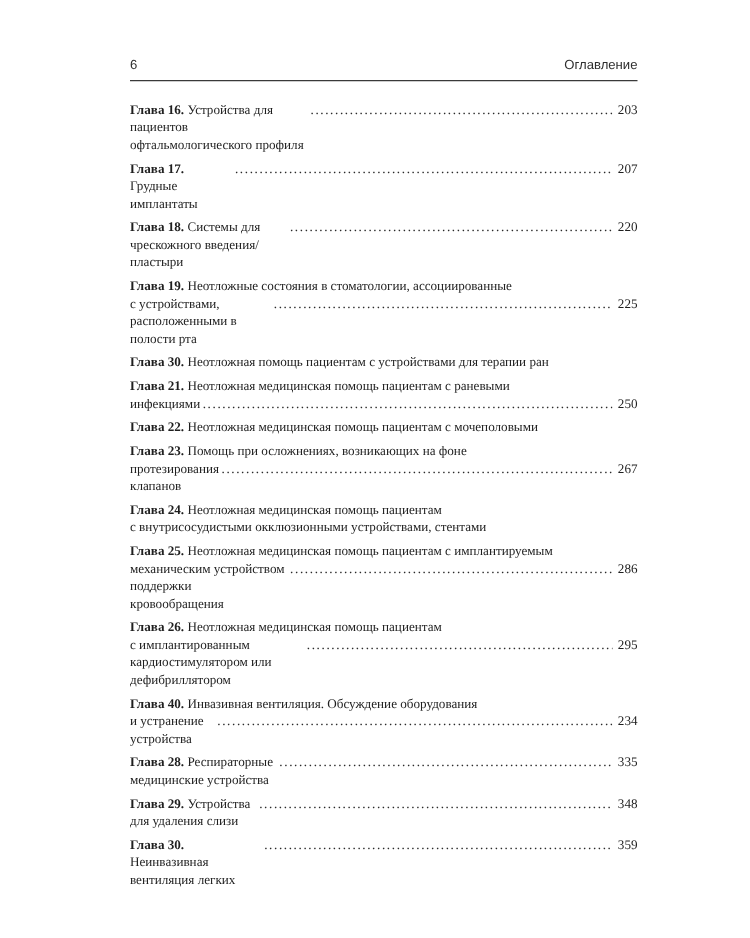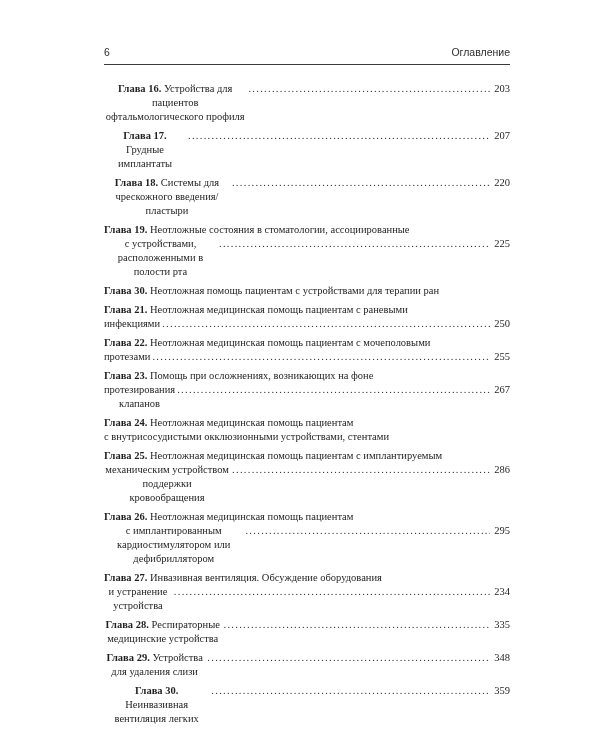--- a/index.html
+++ b/index.html
@@ -42,21 +42,20 @@
   }
   .toc-line.with-page {
     display: flex;
     align-items: baseline;
   }
   .chapter-label {
     font-weight: bold;
   }
   .line-text {
     flex: 0 1 auto;
-    text-align: center;
   }
   .dots {
     flex: 1 1 auto;
     overflow: hidden;
     white-space: nowrap;
     margin-left: 2px;
     margin-right: 4px;
     letter-spacing: 1.3px;
     color: #2a2a2a;
     min-width: 8px;
@@ -114,25 +113,20 @@
         <div class="toc-entry">
           <div class="toc-line"><span class="line-text"><b class="chapter-label">Глава 21.</b> Неотложная медицинская помощь пациентам с раневыми</span></div>
           <div class="toc-line with-page">
             <span class="line-text">инфекциями</span>
             <span class="dots"></span>
             <span class="page-num">250</span>
           </div>
         </div>
         <div class="toc-entry">
           <div class="toc-line"><span class="line-text"><b class="chapter-label">Глава 22.</b> Неотложная медицинская помощь пациентам с мочеполовыми</span></div>
-          <div class="toc-line with-page">
-            <span class="line-text">протезами</span>
-            <span class="dots"></span>
-            <span class="page-num">255</span>
-          </div>
         </div>
         <div class="toc-entry">
           <div class="toc-line"><span class="line-text"><b class="chapter-label">Глава 23.</b> Помощь при осложнениях, возникающих на фоне</span></div>
           <div class="toc-line with-page">
             <span class="line-text">протезирования клапанов</span>
             <span class="dots"></span>
             <span class="page-num">267</span>
           </div>
         </div>
         <div class="toc-entry">
@@ -149,21 +143,21 @@
         </div>
         <div class="toc-entry">
           <div class="toc-line"><span class="line-text"><b class="chapter-label">Глава 26.</b> Неотложная медицинская помощь пациентам</span></div>
           <div class="toc-line with-page">
             <span class="line-text">с имплантированным кардиостимулятором или дефибриллятором</span>
             <span class="dots"></span>
             <span class="page-num">295</span>
           </div>
         </div>
         <div class="toc-entry">
-          <div class="toc-line"><span class="line-text"><b class="chapter-label">Глава 27.</b> Инвазивная вентиляция. Обсуждение оборудования</span></div>
+          <div class="toc-line"><span class="line-text"><b class="chapter-label">Глава 40.</b> Инвазивная вентиляция. Обсуждение оборудования</span></div>
           <div class="toc-line with-page">
             <span class="line-text">и устранение устройства</span>
             <span class="dots"></span>
             <span class="page-num">234</span>
           </div>
         </div>
         <div class="toc-entry">
           <div class="toc-line with-page">
             <span class="line-text"><b class="chapter-label">Глава 28.</b> Респираторные медицинские устройства</span>
             <span class="dots"></span>

